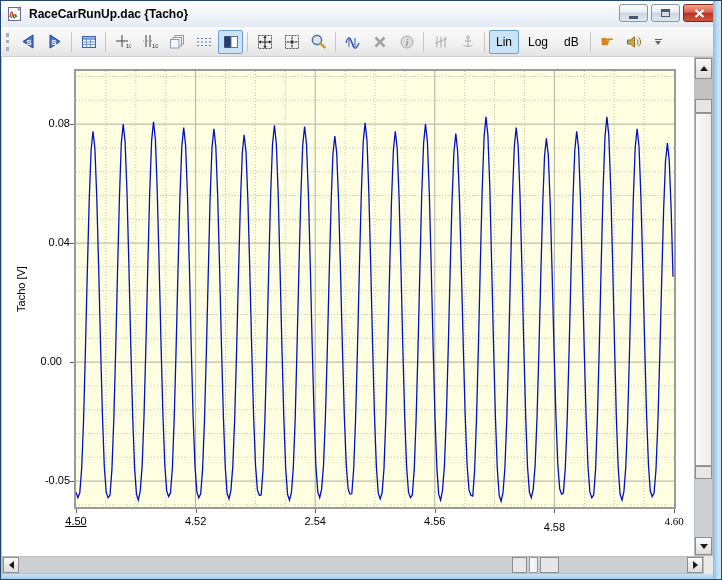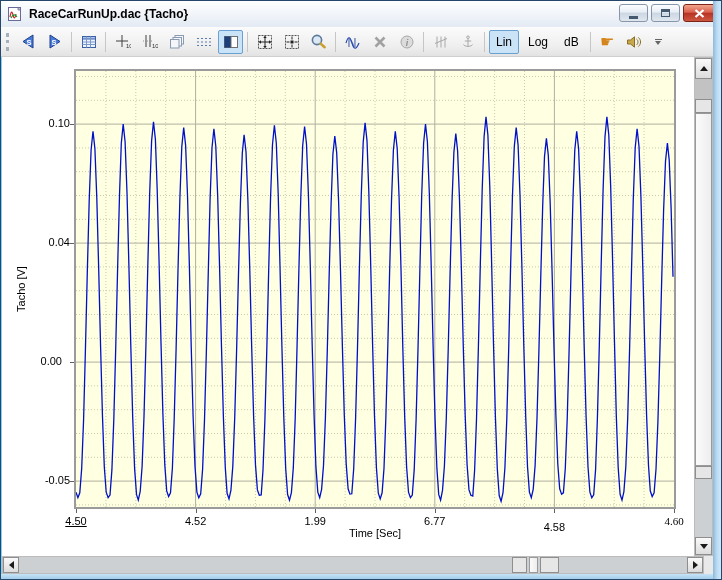--- a/index.html
+++ b/index.html
@@ -267,37 +267,36 @@
       </span>
   </div>
 
   <div class="main" id="main">
     <div class="plot-frame" id="plot-frame" style="background: rgb(255, 255, 225);"></div>
     <svg class="plot-svg" id="plot-svg" width="598" height="436" viewBox="0 0 598 436">
         <path d="M29.9 0V436M59.8 0V436M89.7 0V436M149.5 0V436M179.4 0V436M209.3 0V436M269.1 0V436M299.0 0V436M328.9 0V436M388.7 0V436M418.6 0V436M448.5 0V436M508.3 0V436M538.2 0V436M568.1 0V436M0 433.9H598M0 386.3H598M0 362.5H598M0 338.7H598M0 314.9H598M0 267.3H598M0 243.5H598M0 219.7H598M0 195.9H598M0 148.3H598M0 124.5H598M0 100.7H598M0 76.9H598M0 29.3H598M0 5.5H598" stroke="#c9c9ae" stroke-dasharray="1,2" fill="none"></path>
         <path d="M119.6 0V436M239.2 0V436M358.8 0V436M478.4 0V436M0 410.1H598M0 291.1H598M0 172.1H598M0 53.1H598" stroke="#b0b0a0" fill="none"></path>
         <path d="M0.0 421.2L1.9 426.7L3.8 421.8L5.7 397.3L7.6 348.5L9.4 279.4L11.3 201.5L13.2 129.7L15.1 79.0L17.0 60.2L18.9 77.5L20.8 127.1L22.7 198.3L24.6 276.3L26.5 345.9L28.3 395.8L30.2 421.2L32.1 426.7L34.0 424.0L35.9 398.9L37.8 348.8L39.7 278.0L41.6 198.0L43.5 124.4L45.3 72.3L47.2 53.1L49.1 70.8L51.0 121.7L52.9 194.7L54.8 274.8L56.7 346.2L58.6 397.4L60.5 423.4L62.3 429.1L64.2 420.5L66.1 395.5L68.0 345.5L69.9 274.9L71.8 195.2L73.7 121.8L75.6 69.9L77.5 50.7L79.4 68.4L81.2 119.1L83.1 191.9L85.0 271.7L86.9 342.9L88.8 393.9L90.7 419.9L92.6 425.5L94.5 421.7L96.4 397.0L98.2 347.7L100.1 278.0L102.0 199.3L103.9 126.8L105.8 75.6L107.7 56.6L109.6 74.1L111.5 124.2L113.4 196.1L115.2 274.8L117.1 345.2L119.0 395.5L120.9 421.1L122.8 426.7L124.7 422.9L126.6 398.2L128.5 348.9L130.4 279.2L132.3 200.5L134.1 128.0L136.0 76.8L137.9 57.8L139.8 75.3L141.7 125.4L143.6 197.3L145.5 276.0L147.4 346.3L149.3 396.7L151.1 422.3L153.0 427.9L154.9 419.5L156.8 395.4L158.7 347.4L160.6 279.5L162.5 202.8L164.4 132.2L166.3 82.2L168.1 63.8L170.0 80.8L171.9 129.6L173.8 199.6L175.7 276.4L177.6 344.9L179.5 393.9L181.4 418.9L183.3 424.3L185.2 424.0L187.0 399.0L188.9 349.1L190.8 278.5L192.7 198.8L194.6 125.3L196.5 73.5L198.4 54.3L200.3 72.0L202.2 122.7L204.0 195.5L205.9 275.3L207.8 346.5L209.7 397.5L211.6 423.5L213.5 429.1L215.4 421.7L217.3 396.9L219.2 347.5L221.0 277.5L222.9 198.6L224.8 125.9L226.7 74.5L228.6 55.5L230.5 73.0L232.4 123.2L234.3 195.3L236.2 274.3L238.1 344.9L239.9 395.4L241.8 421.1L243.7 426.7L245.6 418.3L247.5 394.4L249.4 346.7L251.3 279.2L253.2 203.1L255.1 132.9L256.9 83.3L258.8 65.0L260.7 81.9L262.6 130.3L264.5 199.9L266.4 276.1L268.3 344.2L270.2 392.9L272.1 417.8L273.9 423.1L275.8 422.8L277.7 397.7L279.6 347.6L281.5 276.8L283.4 196.8L285.3 123.2L287.2 71.1L289.1 51.9L291.0 69.6L292.8 120.5L294.7 193.5L296.6 273.6L298.5 345.0L300.4 396.2L302.3 422.2L304.2 427.9L306.1 421.8L308.0 397.3L309.8 348.5L311.7 279.4L313.6 201.5L315.5 129.7L317.4 79.0L319.3 60.2L321.2 77.5L323.1 127.1L325.0 198.3L326.8 276.3L328.7 345.9L330.6 395.8L332.5 421.2L334.4 426.7L336.3 424.0L338.2 398.9L340.1 348.8L342.0 278.0L343.9 198.0L345.7 124.4L347.6 72.3L349.5 53.1L351.4 70.8L353.3 121.7L355.2 194.7L357.1 274.8L359.0 346.2L360.9 397.4L362.7 423.4L364.6 429.1L366.5 419.4L368.4 395.3L370.3 347.1L372.2 279.0L374.1 202.1L376.0 131.2L377.9 81.1L379.8 62.6L381.6 79.7L383.5 128.6L385.4 198.9L387.3 275.9L389.2 344.6L391.1 393.8L393.0 418.9L394.9 424.3L396.8 425.1L398.6 399.5L400.5 348.2L402.4 275.8L404.3 194.1L406.2 118.8L408.1 65.6L410.0 45.9L411.9 64.1L413.8 116.1L415.6 190.7L417.5 272.5L419.4 345.6L421.3 397.8L423.2 424.5L425.1 430.3L427.0 421.7L428.9 397.0L430.8 347.7L432.7 278.0L434.5 199.3L436.4 126.8L438.3 75.6L440.2 56.6L442.1 74.1L444.0 124.2L445.9 196.1L447.8 274.8L449.7 345.2L451.5 395.5L453.4 421.1L455.3 426.7L457.2 418.3L459.1 394.6L461.0 347.2L462.9 280.2L464.8 204.5L466.7 134.8L468.5 85.6L470.4 67.4L472.3 84.1L474.2 132.3L476.1 201.4L478.0 277.1L479.9 344.7L481.8 393.1L483.7 417.8L485.6 423.1L487.4 421.8L489.3 397.3L491.2 348.5L493.1 279.4L495.0 201.5L496.9 129.7L498.8 79.0L500.7 60.2L502.6 77.5L504.4 127.1L506.3 198.3L508.2 276.3L510.1 345.9L512.0 395.8L513.9 421.2L515.8 426.7L517.7 423.9L519.6 398.4L521.4 347.3L523.3 275.1L525.2 193.6L527.1 118.6L529.0 65.6L530.9 45.9L532.8 64.0L534.7 115.9L536.6 190.3L538.5 271.8L540.3 344.7L542.2 396.8L544.1 423.3L546.0 429.1L547.9 420.6L549.8 396.0L551.7 347.0L553.6 277.8L555.5 199.6L557.3 127.6L559.2 76.7L561.1 57.8L563.0 75.2L564.9 124.9L566.8 196.4L568.7 274.6L570.6 344.5L572.5 394.5L574.3 420.0L576.2 425.5L578.1 421.9L580.0 398.3L581.9 351.0L583.8 284.2L585.7 208.8L587.6 139.4L589.5 90.3L591.4 72.1L593.2 88.9L595.1 136.8L597.0 205.7" stroke="#0010C8" stroke-width="1.3" fill="none"></path>
       </svg>
-    <div class="xlabel">Time [Sec]</div>
     <div class="ylabel">Tacho [V]</div>
-  <div class="axis-lab ytick-lab" style="left: 24px; top: 60.0721px; width: 44px;">0.10</div>
+  <div class="axis-lab ytick-lab" style="left: 24px; top: 60.0721px; width: 44px;">0.08</div>
       <div class="tickmark" style="left: 68px; top: 67.0721px; width: 4px; height: 1px;"></div>
       <div class="axis-lab ytick-lab" style="left: 24px; top: 179.068px; width: 44px;">0.04</div>
       <div class="tickmark" style="left: 68px; top: 186.068px; width: 4px; height: 1px;"></div>
       <div class="axis-lab ytick-lab" style="left: 16px; top: 298.063px; width: 44px;">0.00</div>
       <div class="tickmark" style="left: 68px; top: 305.063px; width: 4px; height: 1px;"></div>
       <div class="axis-lab ytick-lab" style="left: 24px; top: 417.059px; width: 44px;">-0.05</div>
       <div class="tickmark" style="left: 68px; top: 424.059px; width: 4px; height: 1px;"></div>
       <div class="axis-lab xtick-lab" style="left: 52px; top: 458px; width: 44px; text-decoration: underline;">4.50</div>
       <div class="tickmark" style="left: 74px; top: 452px; width: 1px; height: 4px;"></div>
       <div class="axis-lab xtick-lab" style="left: 171.6px; top: 458px; width: 44px;">4.52</div>
       <div class="tickmark" style="left: 193.6px; top: 452px; width: 1px; height: 4px;"></div>
-      <div class="axis-lab xtick-lab" style="left: 291.2px; top: 458px; width: 44px;">1.99</div>
+      <div class="axis-lab xtick-lab" style="left: 291.2px; top: 458px; width: 44px;">2.54</div>
       <div class="tickmark" style="left: 313.2px; top: 452px; width: 1px; height: 4px;"></div>
-      <div class="axis-lab xtick-lab" style="left: 410.8px; top: 458px; width: 44px;">6.77</div>
+      <div class="axis-lab xtick-lab" style="left: 410.8px; top: 458px; width: 44px;">4.56</div>
       <div class="tickmark" style="left: 432.8px; top: 452px; width: 1px; height: 4px;"></div>
       <div class="axis-lab xtick-lab" style="left: 530.4px; top: 464px; width: 44px;">4.58</div>
       <div class="tickmark" style="left: 552.4px; top: 452px; width: 1px; height: 4px;"></div>
       <div class="axis-lab xtick-lab" style="left: 650px; top: 458px; width: 44px; font-family: Liberation Serif, serif;">4.60</div>
       <div class="tickmark" style="left: 672px; top: 452px; width: 1px; height: 4px;"></div>
     </div>
 
   <div class="vsb">
     <div class="sb-btn" style="left:0;top:0;width:17px;height:21px;">
         <span class="arr up"></span>

